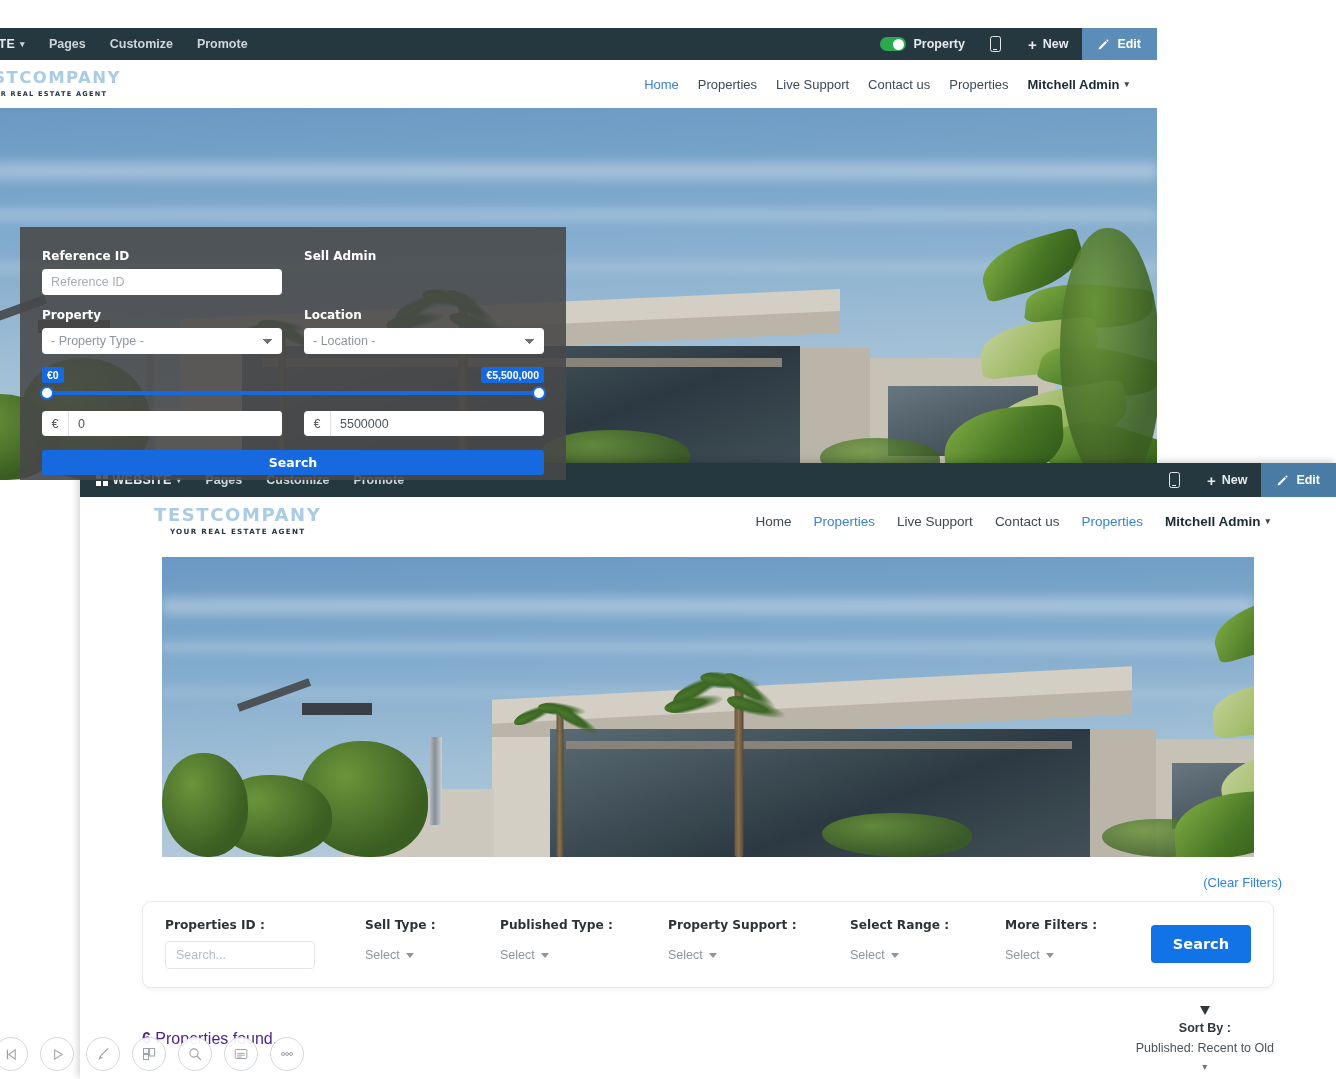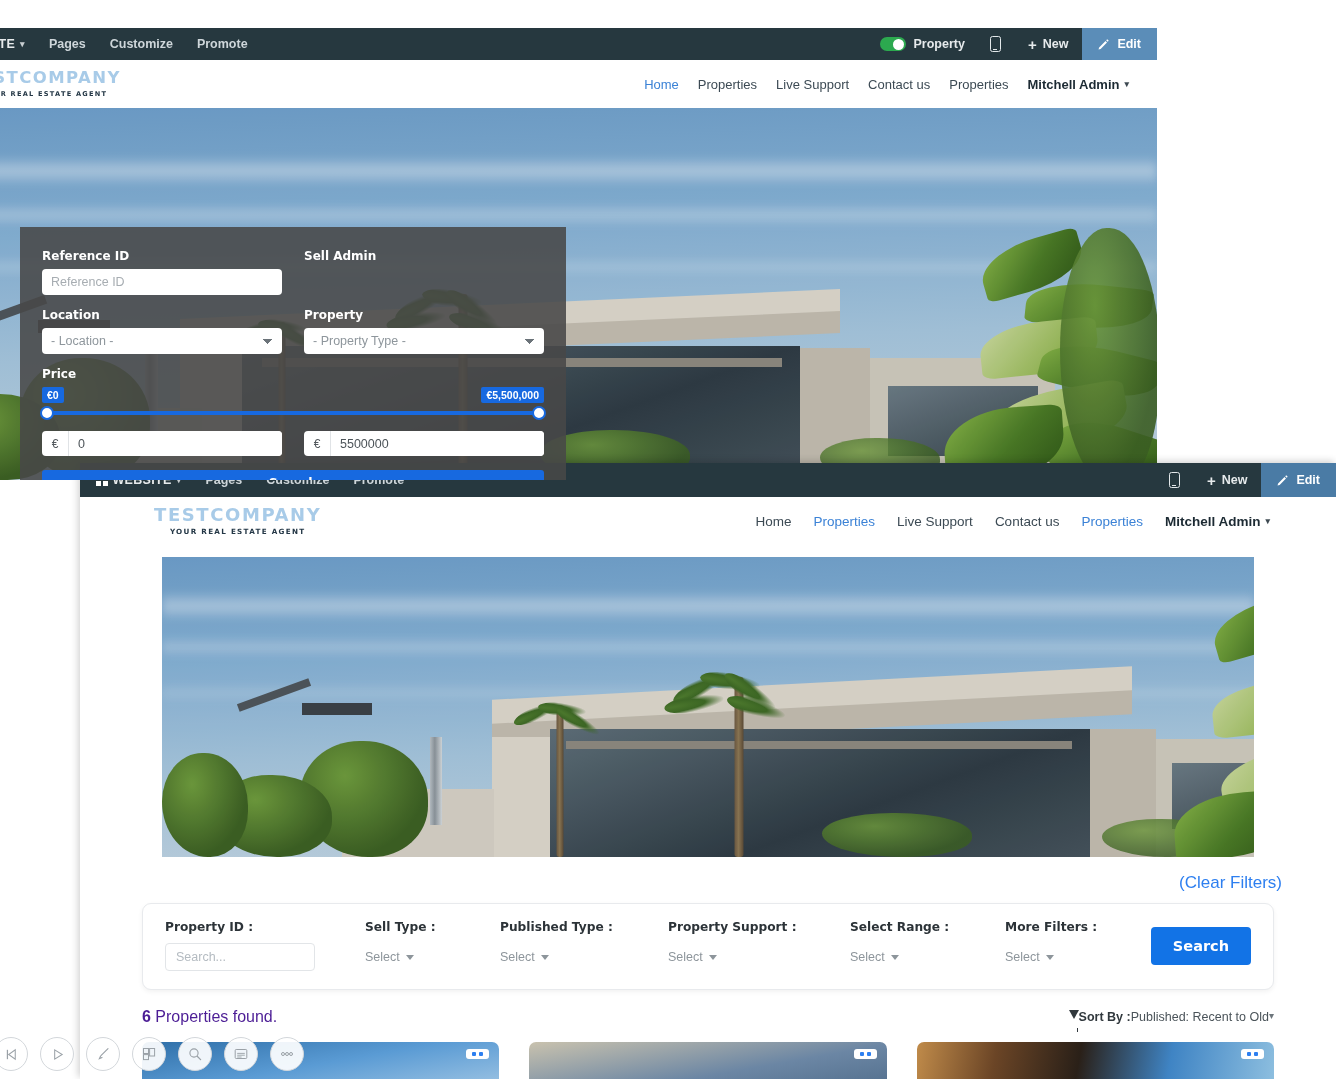--- a/index.html
+++ b/index.html
@@ -116,42 +116,42 @@
   .w2-logo .l1 { font-size:18px; letter-spacing:1.6px; }
   .w2-logo .l2 { font-size:7.2px; letter-spacing:1.3px; }
   .w2nav { font-size:13.5px; gap:22px; padding-right:52px; }
   .hero2 { position:relative; margin:12px 82px 0; height:300px; overflow:hidden; }
   .hero-title-box { position:absolute; left:50%; top:50%; transform:translate(-50%,-50%);
           border:2px solid rgba(255,255,255,.72); padding:22px 46px; }
   .hero-title { font-family:"DejaVu Sans", sans-serif; font-weight:700; font-size:35px;
           color:#fff; letter-spacing:.2px; text-shadow:0 1px 5px rgba(0,0,0,.35); white-space:nowrap; }
 
   .clearfilters { text-align:right; padding:16px 54px 0 0; }
-  .clearfilters a { color:#2d7ff0; font-size:17px; text-decoration:none;text-align:right; }
+  .clearfilters a { color:#2d7ff0; font-size:13px; text-decoration:none;text-align:right; }
   .filterbar { margin:10px 62px 0; background:#fff; border:1px solid #e8eaed; border-radius:9px;
           box-shadow:0 2px 5px rgba(0,0,0,.055); padding:16px 22px 18px;
           display:flex; align-items:flex-start; }
   .f-col { padding-right:10px; }
   .f-lab { font-family:"DejaVu Sans",sans-serif; font-weight:700; font-size:12.2px; color:#2c3338;
           margin-bottom:9px; white-space:nowrap; }
   .f-in { width:150px; height:28px; border:1px solid #e2e5e8; border-radius:4px; padding:0 10px;
           font-size:12.5px; color:#2c3338; outline:none; font-family:"Liberation Sans",sans-serif; }
   .f-in::placeholder{ color:#b4bbc1; }
   .f-sel { display:flex; align-items:center; gap:6px; font-size:12.5px; color:#8d959b;
           height:28px; cursor:pointer; }
   .caret { width:0;height:0;border-left:4px solid transparent;border-right:4px solid transparent;
           border-top:5px solid #8d959b; }
   .searchbtn2 { margin-left:auto; align-self:center; background:#1273e6; color:#fff; border:none;
           border-radius:4px; padding:0 22px; height:38px; font-size:14.5px; cursor:pointer;
           font-family:"DejaVu Sans",sans-serif; font-weight:600; }
   .results-row { display:flex; align-items:center; margin:18px 62px 0; }
   .res-count { font-size:16px; color:#4c1d95; }
   .res-count b { font-weight:700; }
-  .sortwrap { margin-left:auto; display:flex; font-size:12.5px;
-          color:#31383d; }
+  .sortwrap { margin-left:auto; display:flex; align-items:center; gap:6px; font-size:12.5px;
+          color:#31383d;flex-direction:column; }
   .funnel { width:0;height:0;border-left:5px solid transparent;border-right:5px solid transparent;
           border-top:9px solid #31383d; position:relative; }
   .funnel::after{ content:""; position:absolute; left:3.2px; top:9px; width:1.6px; height:3.5px;
           background:#31383d; }
   .sortlab { font-weight:700; }
   .sortval { color:#4a5359; }
   .chev2 { font-size:10px; color:#6d767c; }
 
   .cards { display:flex; gap:30px; margin:16px 62px 0; }
   .card { flex:1; height:56px; border-radius:7px 7px 0 0; overflow:hidden; position:relative; }
@@ -278,34 +278,33 @@
         <div class="p-col">
           <div class="p-lab">Reference ID</div>
           <input class="p-in" placeholder="Reference ID" style="">
         </div>
         <div class="p-col">
           <div class="p-lab">Sell Admin</div>
         </div>
       </div>
       <div class="p-row mt14">
         <div class="p-col">
+          <div class="p-lab">Property</div>
+          <select class="p-sel muted">
+            <option>- Property Type -</option>
+          </select>
+        </div>
+        <div class="p-col">
           <div class="p-lab">Location</div>
           <select class="p-sel muted">
             <option>- Location -</option>
           </select>
         </div>
-        <div class="p-col">
-          <div class="p-lab">Property</div>
-          <select class="p-sel muted">
-            <option>- Property Type -</option>
-          </select>
-        </div>
       </div>
       <div class="mt14">
-        <div class="p-lab">Price</div>
         <div class="slider-wrap">
           <span class="pill lo">€0</span>
           <span class="pill hi">€5,500,000</span>
           <div class="track"></div>
           <div class="knob lo"></div>
           <div class="knob hi"></div>
         </div>
         <div class="money-row">
           <div class="money">
             <span class="cur">€</span>
@@ -421,21 +420,21 @@
       <div class="veil"></div>
     </div>
   </div>
 
   <div class="clearfilters">
     <a href="#">(Clear Filters)</a>
   </div>
 
   <div class="filterbar">
     <div class="f-col" style="width:200px">
-      <div class="f-lab">Property ID :</div>
+      <div class="f-lab">Properties ID :</div>
       <input class="f-in" placeholder="Search..." style="">
     </div>
     <div class="f-col" style="width:135px">
       <div class="f-lab">Sell Type :</div>
       <div class="f-sel">
         <span>Select</span>
         <span class="caret"></span>
       </div>
     </div>
     <div class="f-col" style="width:168px">

